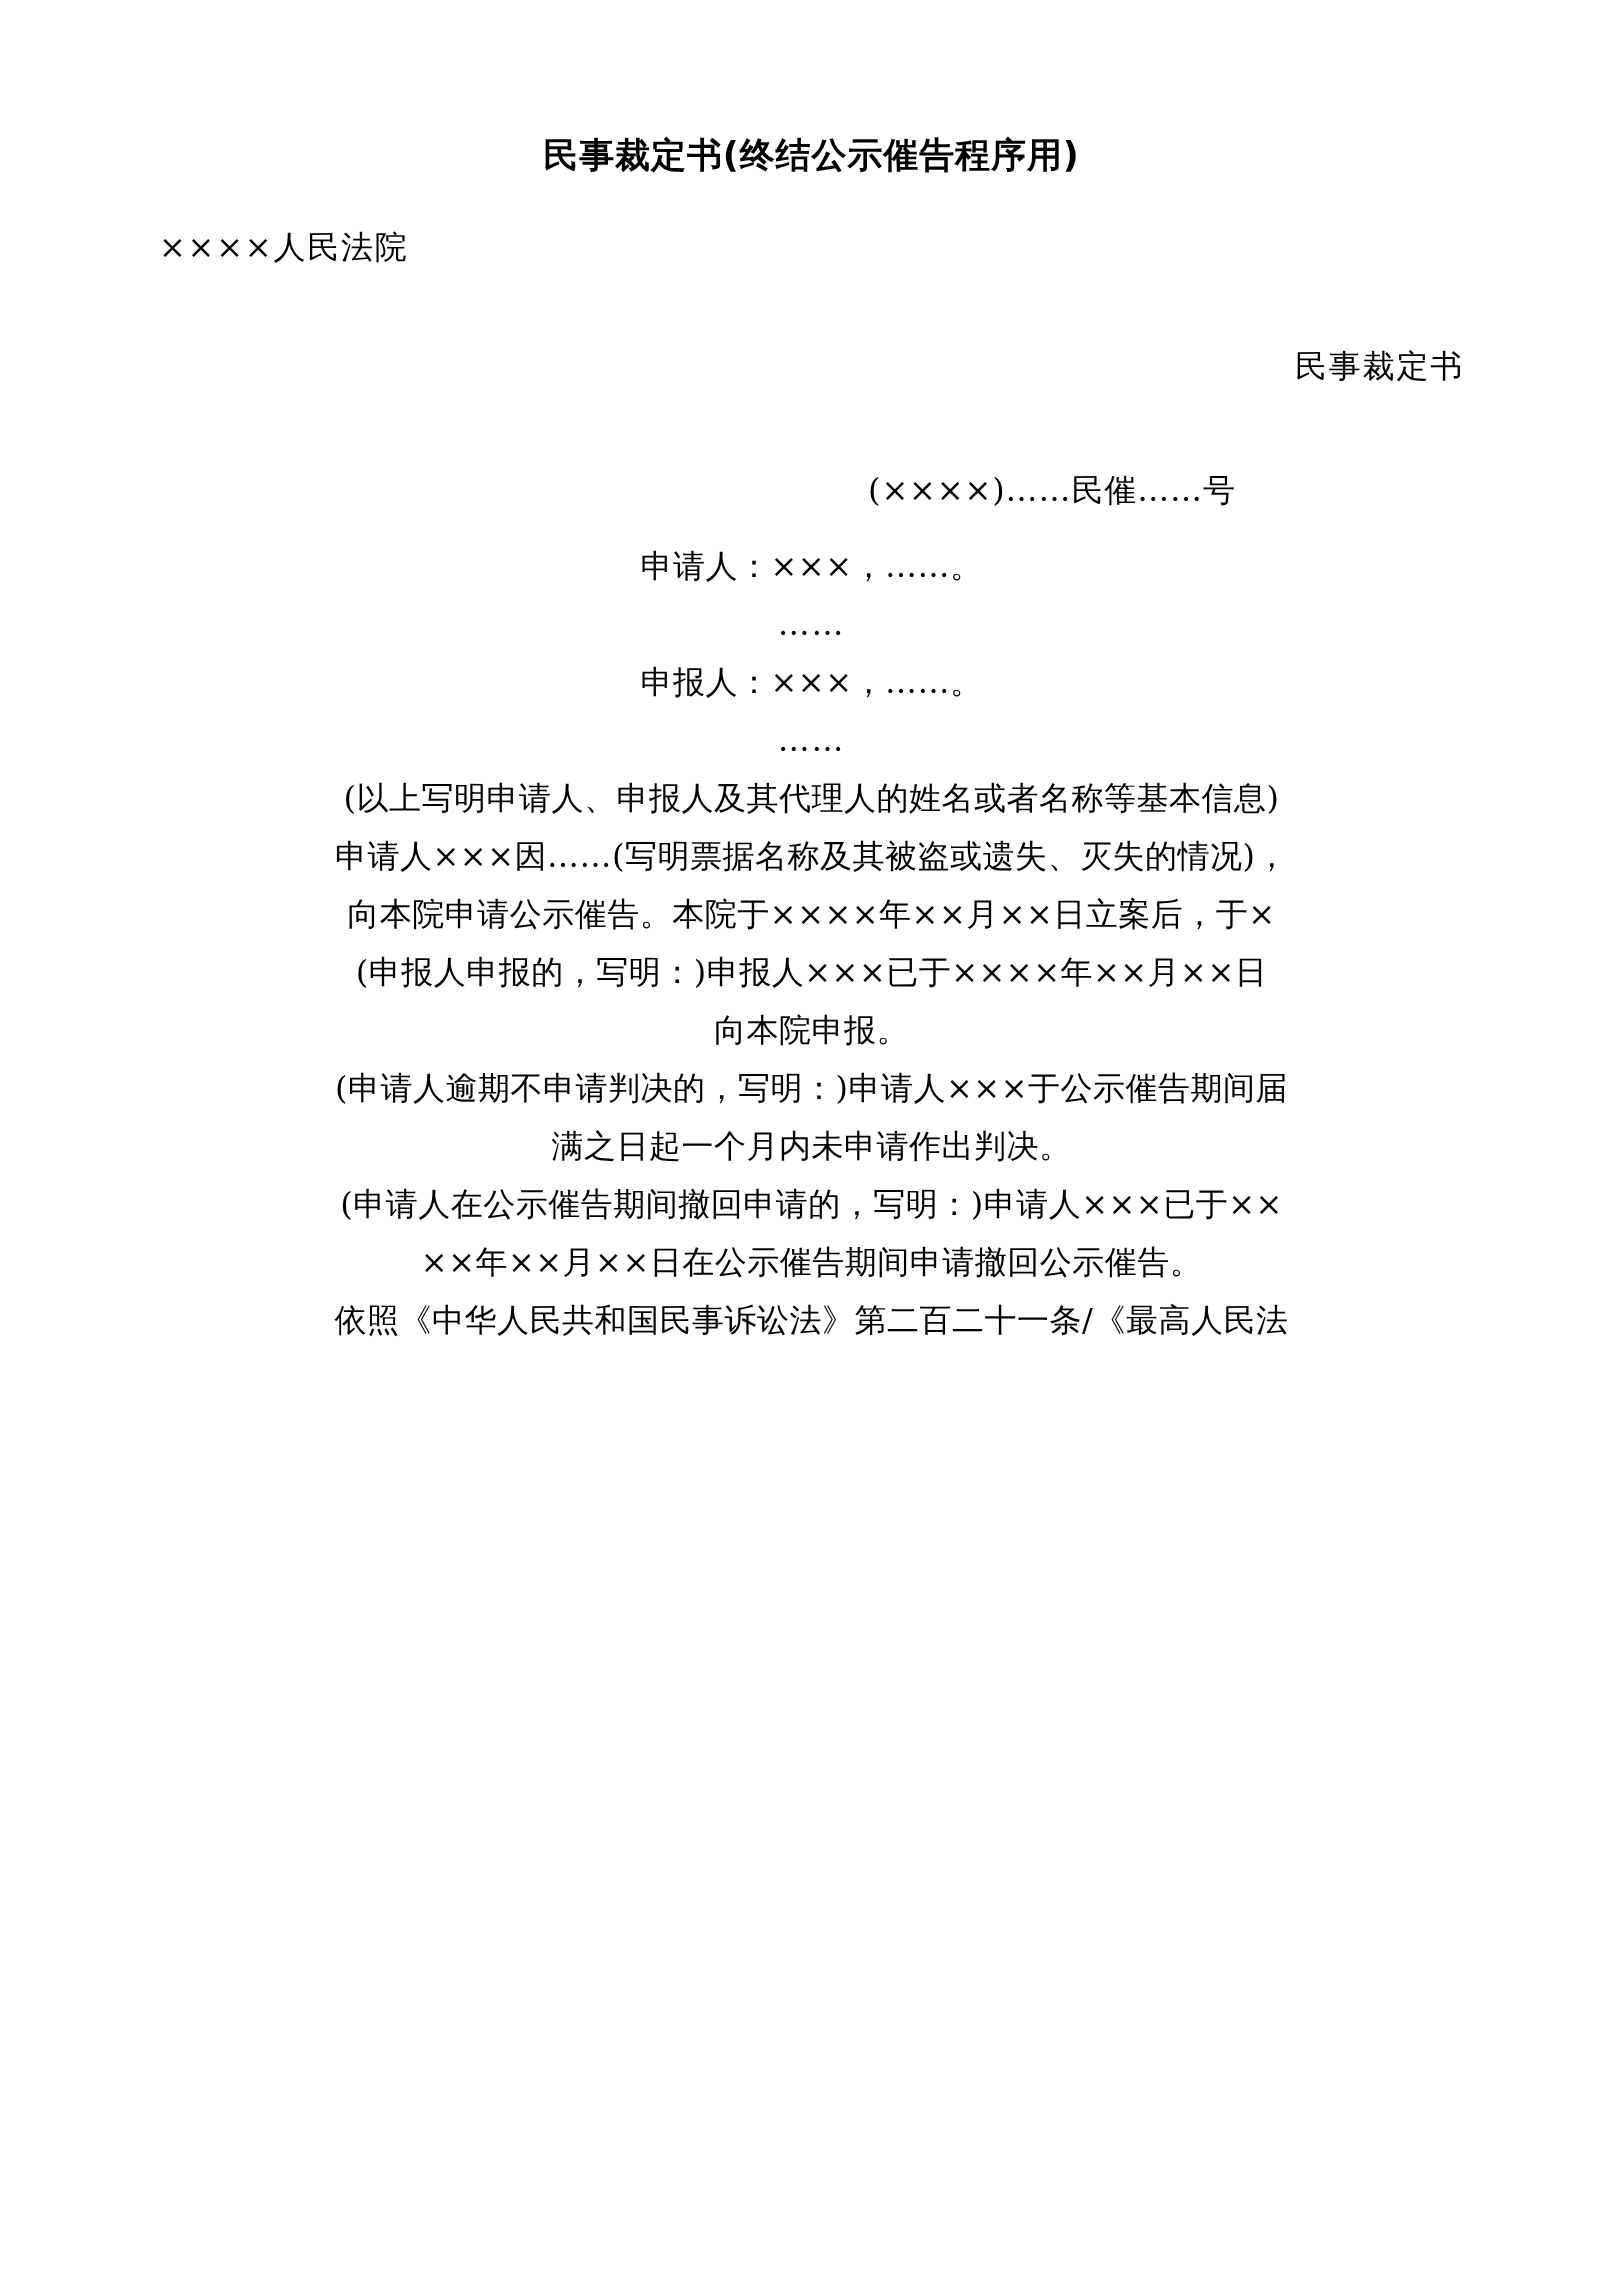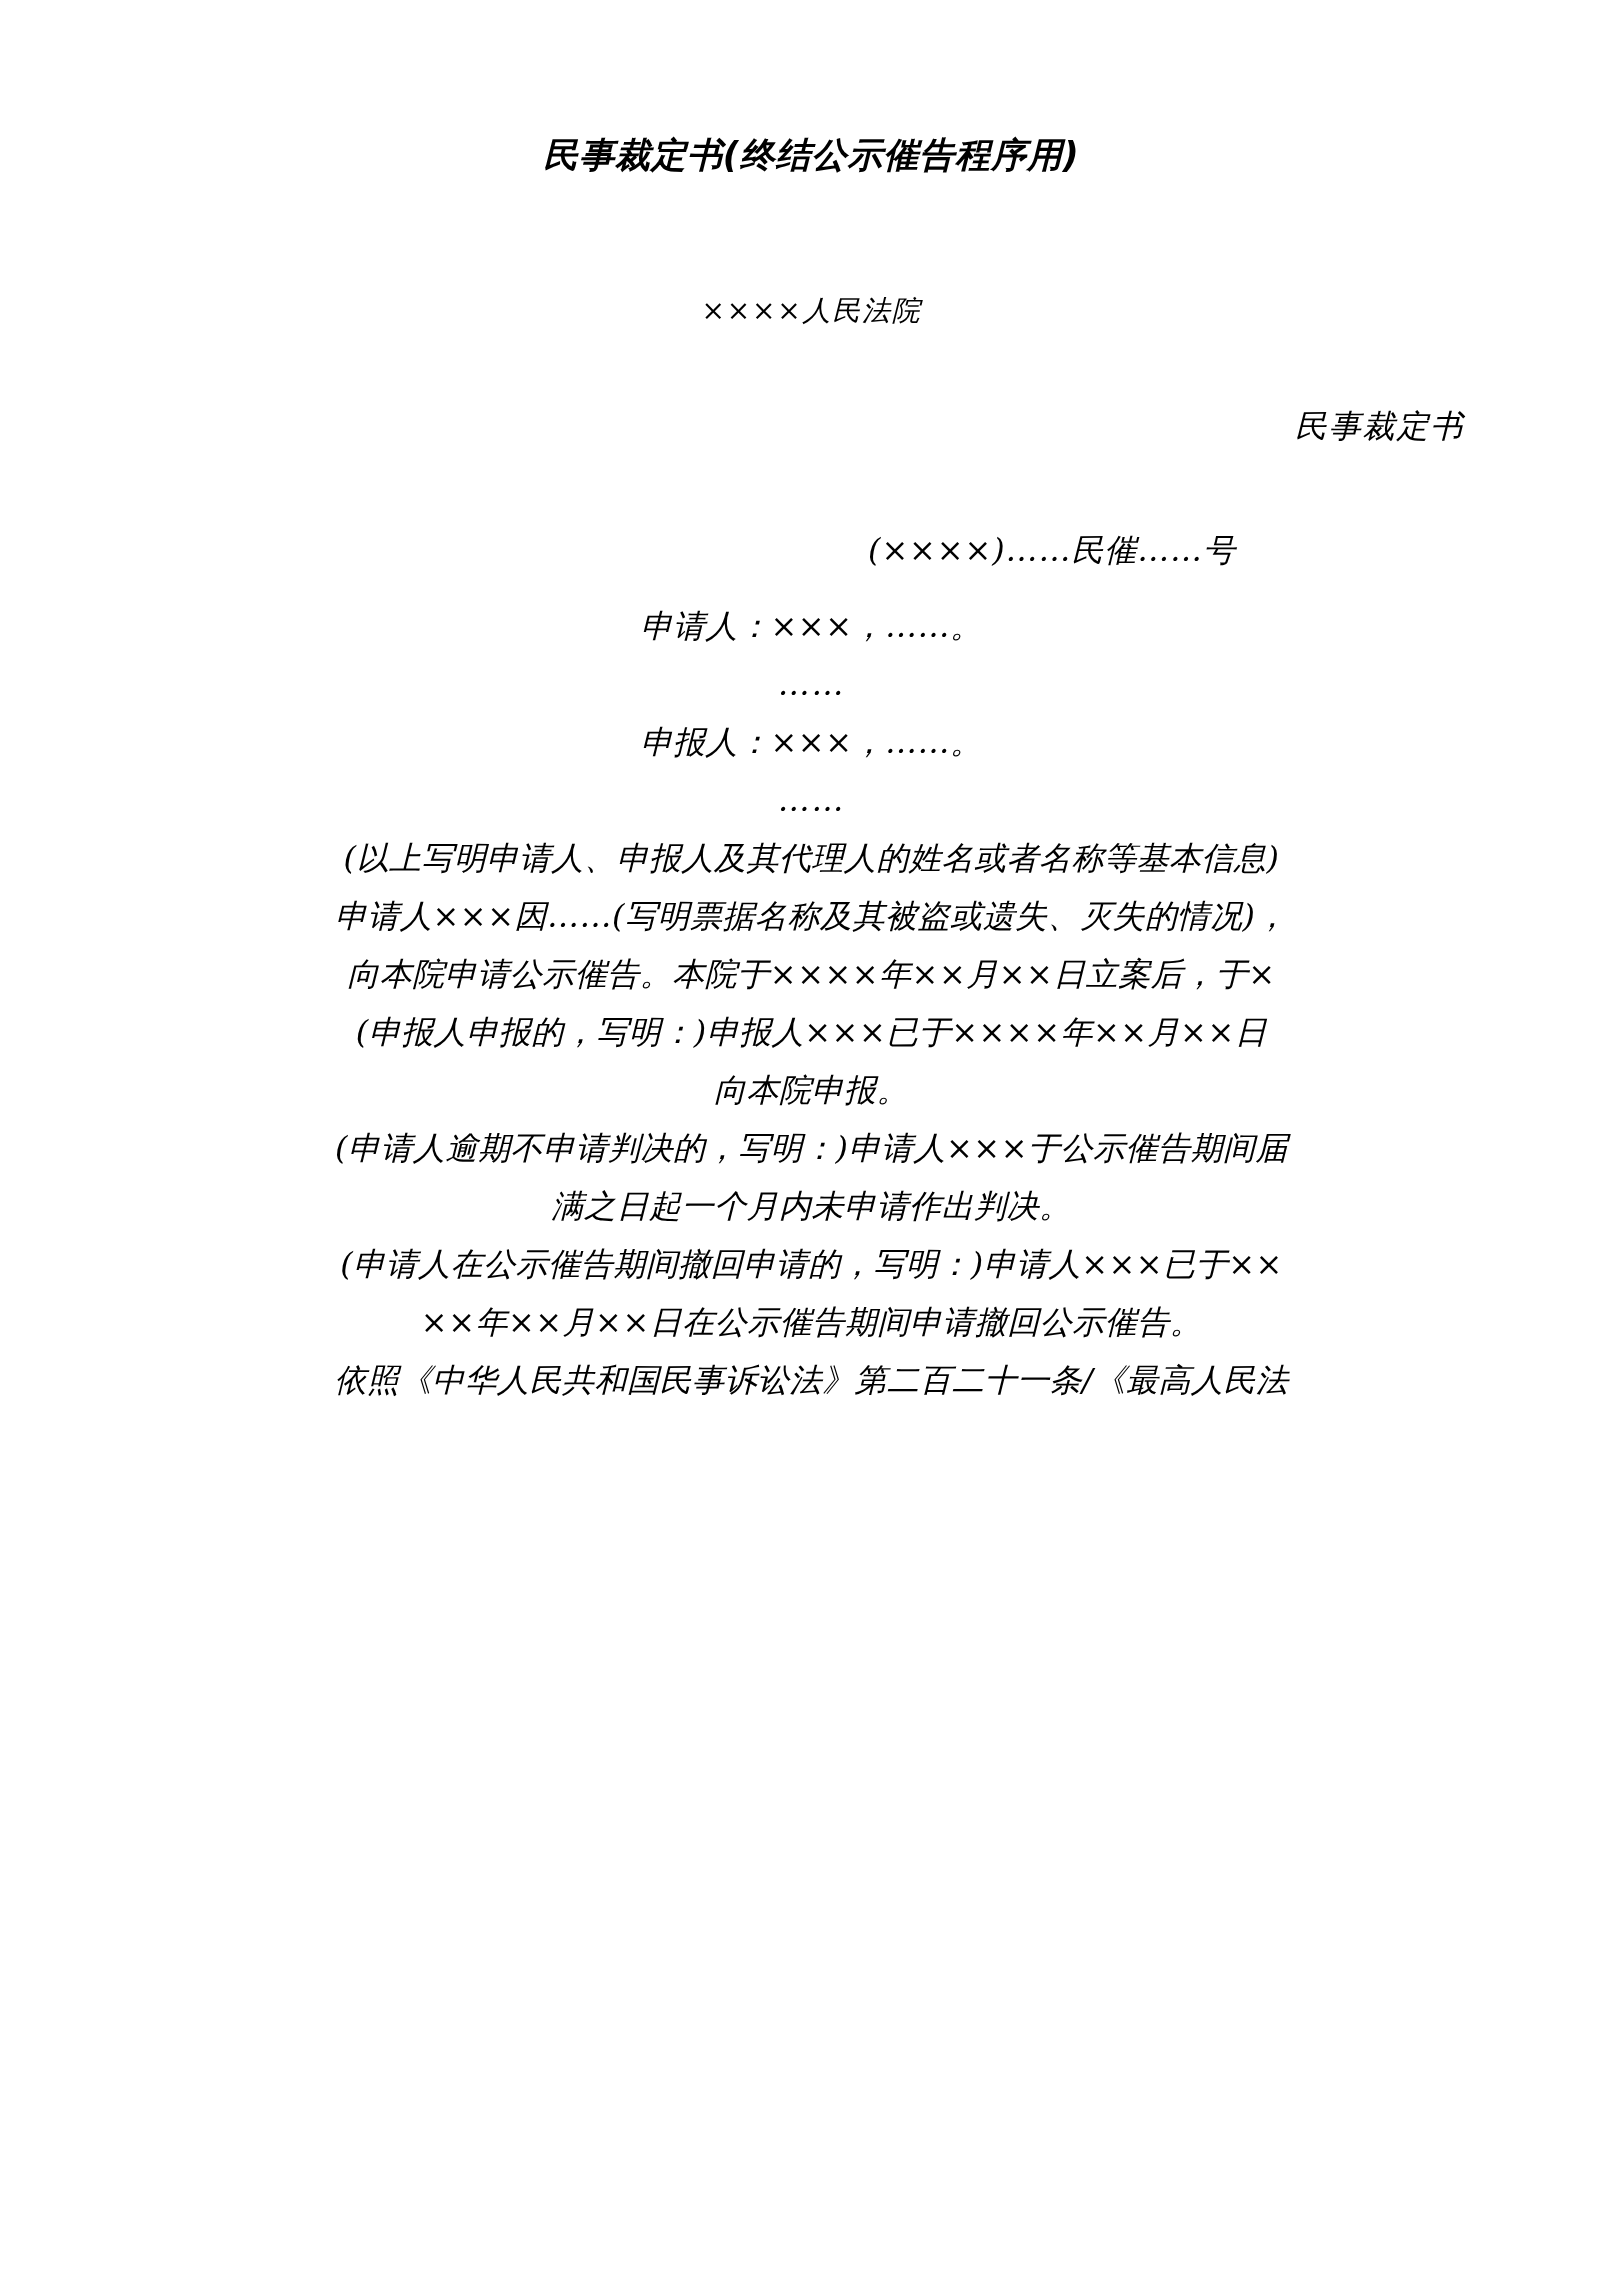--- a/index.html
+++ b/index.html
@@ -12,36 +12,35 @@
     color: #000000;
   }
   .page {
     position: relative;
     width: 1623px;
     height: 1626px;
     background: #ffffff;
     box-sizing: border-box;
     padding: 114px 159px 0 159px;
     overflow: hidden;
-    font-style: italic;
   }
   .doc-title {
     font-family: "DejaVu Sans", "Liberation Sans", sans-serif;
     font-weight: bold;
     font-size: 35px;
     text-align: center;
     letter-spacing: 0.9px;
     margin: 0;
     padding-top: 18px;
   }
   .court-line {
-    text-align: center;
-    font-size: 28px;
+    text-align: left;
+    font-size: 32px;
     letter-spacing: 1.8px;
-    margin-top: 113px;
+    margin-top: 47px;
   }
   .subtitle-line {
     text-align: right;
     font-size: 32px;
     letter-spacing: 1.8px;
     margin-top: 75px;
   }
   .case-no-line {
     font-size: 32px;
     letter-spacing: 0.9px;

